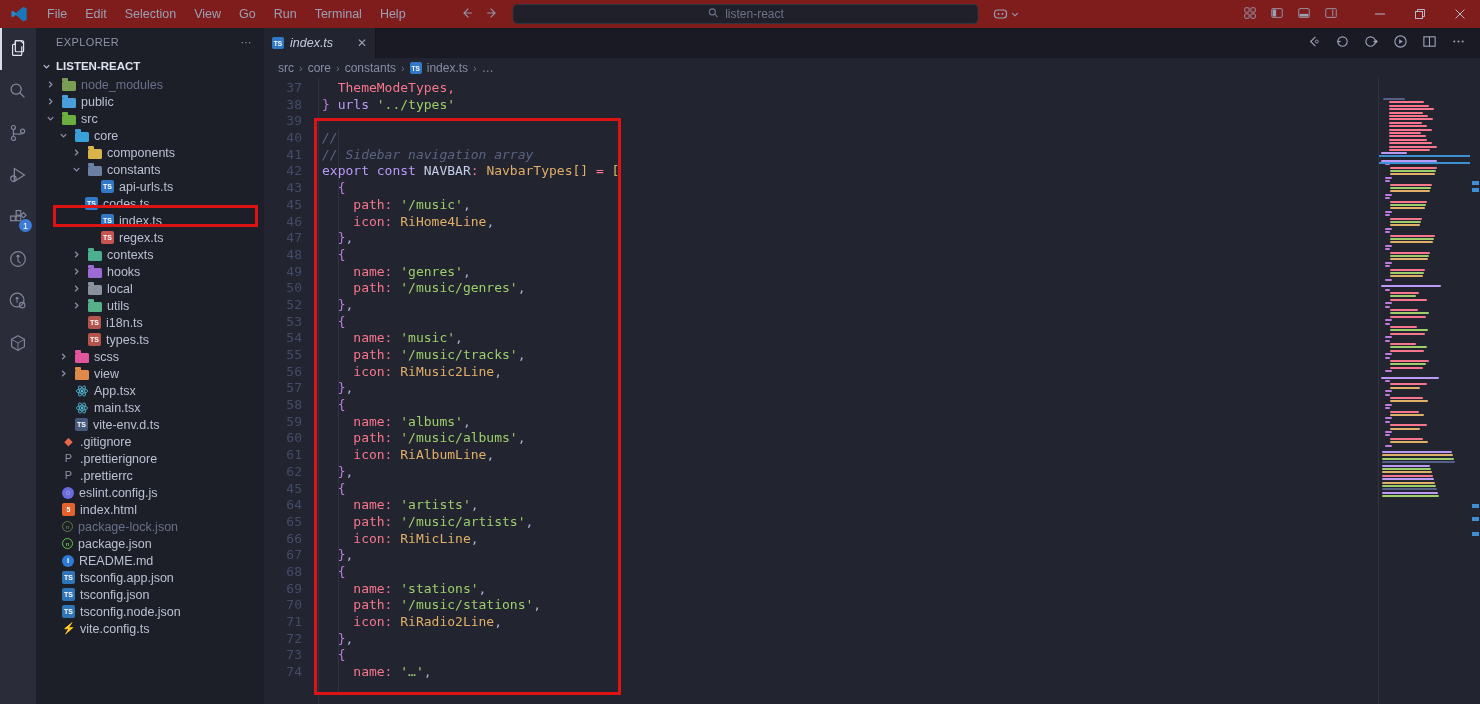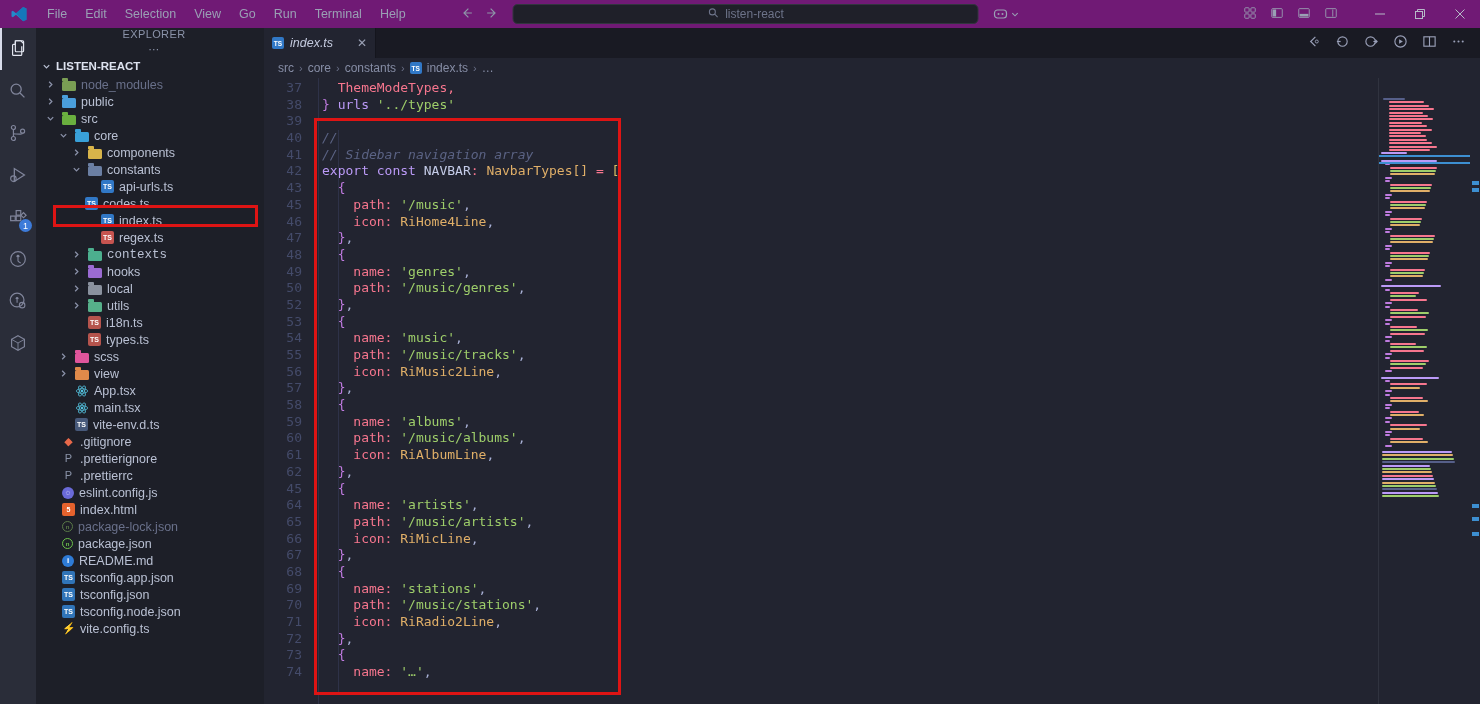--- a/index.html
+++ b/index.html
@@ -1,20 +1,20 @@
 <!DOCTYPE html>
 <html><head>
 <meta charset="utf-8">
 <style>
   * { box-sizing: border-box; margin: 0; padding: 0; }
   html,body { width:1480px; height:704px; overflow:hidden; background:#222430;
     font-family:"Liberation Sans", sans-serif; }
 
   
-  .titlebar { position:fixed; left:0; top:0; width:1480px; height:28px; background:#701a75;
+  .titlebar { position:fixed; left:0; top:0; width:1480px; height:28px; background:#7f1d1d;
     display:flex; align-items:center; color:#9ba1b6; font-size:12.5px; z-index:5; }
   .tb-left { display:flex; align-items:center; gap:2px; padding-left:10px; }
   .vsc-logo { width:18px; height:18px; margin-right:8px; display:inline-flex; }
   .menus { display:flex; }
   .menu-item { padding:4px 9px; color:#9aa0b4; cursor:default; }
   .tb-center { position:absolute; left:50%; transform:translateX(-50%); display:flex; align-items:center; gap:8px; }
   .nav-arrows { display:flex; gap:10px; margin-right:6px; color:#8d93a8; }
   .searchbox { width:466px; height:20px; background:#1f2029; border:1px solid #32353f;
     border-radius:5px; display:flex; align-items:center; justify-content:center; gap:6px;
     color:#6d7389; font-size:12px; }
@@ -29,21 +29,21 @@
     position:relative; color:#80859b; }
   .ab-item.active { color:#e4e7f1; border-left:2px solid #d8dcea; }
   .ab-badge { position:absolute; right:4px; bottom:6px; min-width:13px; height:13px; border-radius:7px;
     background:#3d7bd9; color:#fff; font-size:9px; display:flex; align-items:center; justify-content:center;
     padding:0 3px; }
 
   
   .sidebar { position:fixed; left:36px; top:28px; bottom:0; width:228px; background:#1d1f28; z-index:3;
     color:#b9c0d3; }
   .sb-header { height:28px; display:flex; align-items:center; justify-content:space-between;
-    padding:0 12px 0 20px; font-size:11px; letter-spacing:.4px; color:#8b93a9;flex-direction:column; }
+    padding:0 12px 0 20px; font-size:11px; letter-spacing:.4px; color:#8b93a9; }
   .sb-root { height:20px; display:flex; align-items:center; gap:3px; padding-left:4px;
     font-size:11.5px; font-weight:bold; color:#dde2ef; }
   .tree-row { height:17px; display:flex; align-items:center; gap:5px; font-size:12.5px; white-space:nowrap; }
   .tree-row.dim { color:#69708a; }
   .chev { width:13px; display:inline-flex; justify-content:center; color:#8a90a8; flex:none; }
   .spc { width:13px; flex:none; }
   .icn-folder { width:14px; height:10px; border-radius:1.5px; position:relative; flex:none; margin-top:2px; }
   .icn-folder::before { content:""; position:absolute; top:-3px; left:0; width:6px; height:3px;
     border-radius:1px 1px 0 0; background:inherit; }
   .icn-sq { width:13px; height:13px; border-radius:2px; color:#fff; flex:none;
@@ -323,21 +323,21 @@
       <div class="tree-row" style="padding-left: 47px;">
         <span class="spc"></span>
         <span class="icn-sq" style="background: rgb(49, 120, 198);">TS</span>
         <span>index.ts</span>
       </div>
       <div class="tree-row" style="padding-left: 47px;">
         <span class="spc"></span>
         <span class="icn-sq" style="background: rgb(199, 84, 80);">TS</span>
         <span>regex.ts</span>
       </div>
-      <div class="tree-row" style="padding-left: 34px; font-family: Liberation Mono, monospace;">
+      <div class="tree-row" style="padding-left: 34px;">
         <span class="chev">
           <svg width="9" height="9" viewBox="0 0 10 10">
             <path d="M3.5 2 6.5 5 3.5 8" stroke="#8a90a8" fill="none" stroke-width="1.4"></path>
           </svg>
         </span>
         <span class="icn-folder" style="background: rgb(76, 175, 142);"></span>
         <span>contexts</span>
       </div>
       <div class="tree-row" style="padding-left: 34px;">
         <span class="chev">

